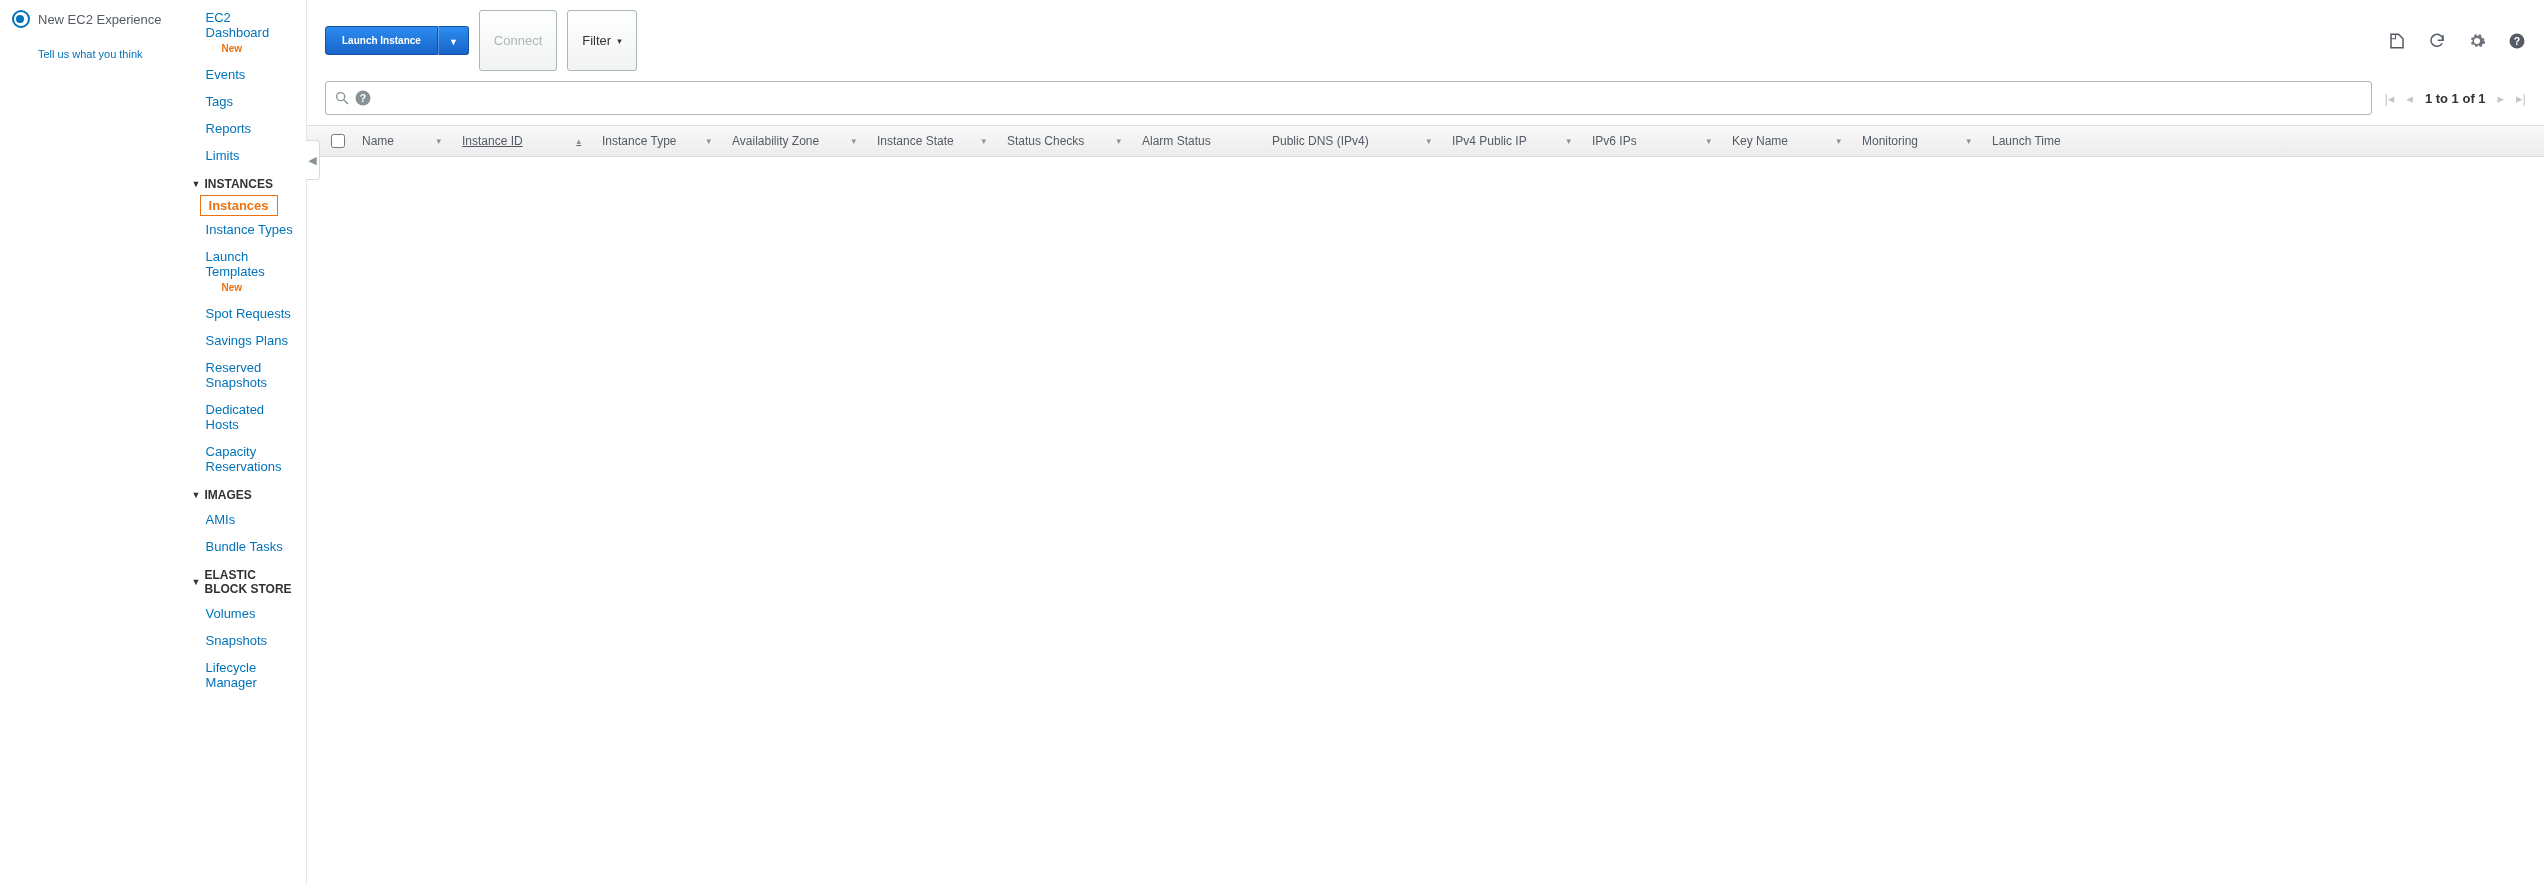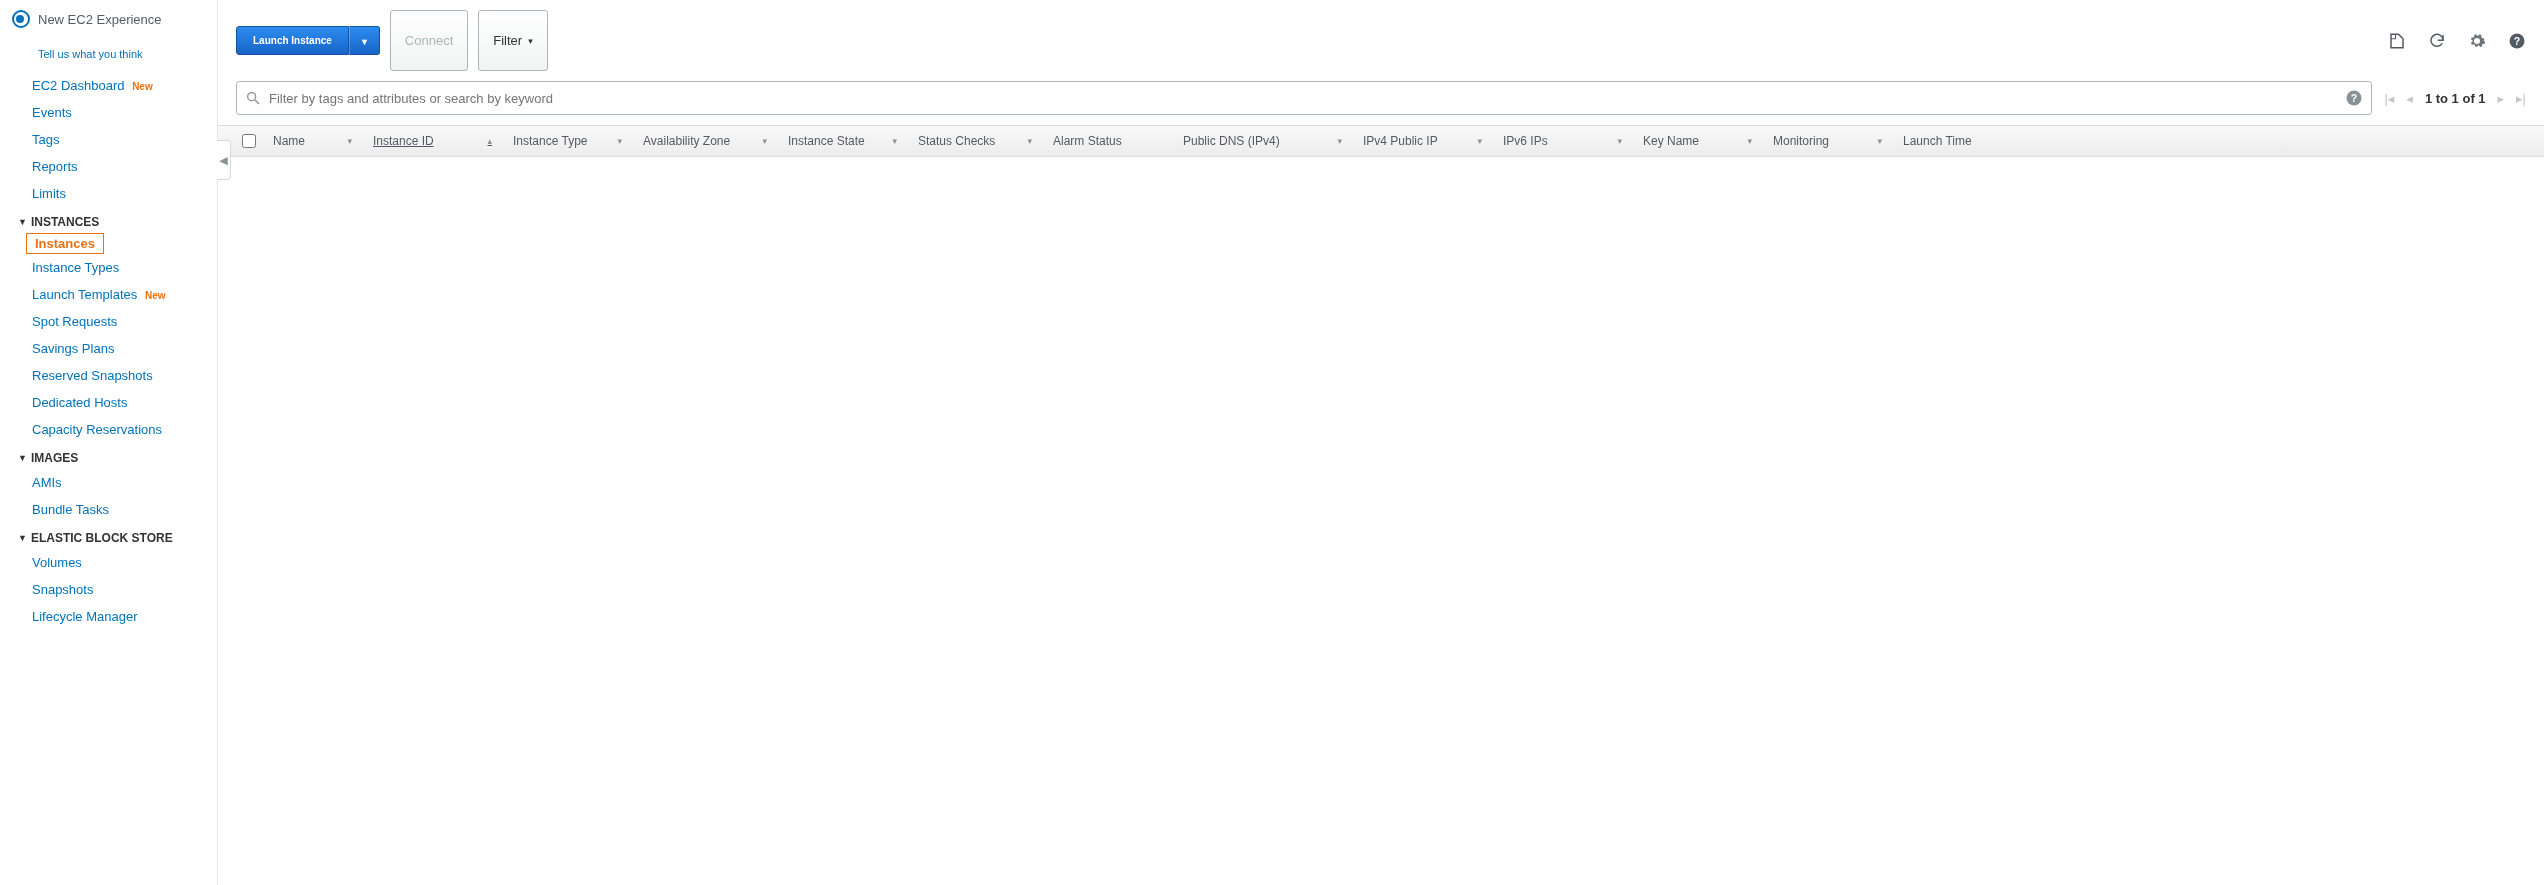--- a/index.html
+++ b/index.html
@@ -1,34 +1,34 @@
 <!DOCTYPE html>
 <html><head>
   <meta charset="utf-8">
   <style>
     * { margin: 0; padding: 0; box-sizing: border-box; }
     body { font-family: "Amazon Ember", "Helvetica Neue", Arial, sans-serif; font-size: 13px; color: #16191f; background: #fff; }
     .app { display: flex; height: 100vh; }
 
     
-    .sidebar { width: 218px; border-right: 1px solid #e6e6e6; position: relative; display: flex; flex-direction: column; }
+    .sidebar { width: 307px; border-right: 1px solid #e6e6e6; position: relative; display: flex; }
     .experience-toggle { padding: 10px 12px 8px 12px; }
     .toggle-row { display: flex; align-items: center; gap: 8px; }
     .toggle-switch { width: 18px; height: 18px; border: 2px solid #0073bb; border-radius: 50%; position: relative; flex-shrink:0; display:flex; align-items:center; justify-content:flex-start;}
     .toggle-switch::after{content:""; width:8px; height:8px; background:#0073bb; border-radius:50%; margin-left:2px;}
     .exp-title { color: #545b64; font-size: 13px; }
     .exp-sub { color: #0073bb; font-size: 11px; margin-left: 26px; cursor: pointer; margin-top:20px;}
 
     .nav-scroll { overflow-y: auto; flex: 1; padding: 4px 0 12px 0; position:relative; }
     .nav-scroll::-webkit-scrollbar{width:10px;}
     .nav-scroll::-webkit-scrollbar-track{background:#f1f1f1;}
     .nav-scroll::-webkit-scrollbar-thumb{background:#c1c1c1; border-radius:2px;}
     .nav-item { padding: 6px 12px 6px 32px; color: #0073bb; cursor: pointer; font-size:13px; }
     .nav-item.dash { padding-left: 32px; }
-    .nav-item .new { color: #ec7211; font-size: 10px; font-weight: bold; margin-left: 4px; }
+    .nav-item .new { color: #ec7211; font-size: 10px; font-weight: bold; margin-left: 16px; }
     .nav-section { padding: 8px 12px 4px 18px; color: #333; font-weight: bold; font-size: 12px; cursor: pointer; display:flex; align-items:center; gap:4px;}
     .nav-section .caret{font-size:9px;}
     .nav-item.selected { border: 1px solid #ec7211; color: #ec7211; font-weight: bold; display:inline-block; margin-left:26px; padding:2px 8px; }
 
     .collapse-handle { position: absolute; right: -14px; top: 140px; width: 14px; height: 40px; background: #fff; border:1px solid #d5dbdb; border-left:none; border-radius: 0 4px 4px 0; display:flex; align-items:center; justify-content:center; cursor:pointer; color:#879196; font-size:11px;}
 
     
     .main { flex: 1; display: flex; flex-direction: column; min-width:0; }
     .toolbar { display: flex; align-items: center; padding: 10px 18px; gap: 10px; }
     .btn { border: 1px solid #aab7b8; background: linear-gradient(#fff,#f2f3f3); color:#333; border-radius: 3px; padding: 22px 14px; font-size: 13px; cursor: pointer; display:flex; align-items:center; gap:6px;}
@@ -170,21 +170,20 @@
         </span>
       </div>
     </div>
 
     <div class="filterbar">
       <div class="search-wrap">
         <svg class="search-ic" viewBox="0 0 24 24" fill="none" stroke="currentColor" stroke-width="2">
             <circle cx="10" cy="10" r="6"></circle>
             <line x1="15" y1="15" x2="21" y2="21"></line>
           </svg>
-        <input type="text" placeholder="Filter by tags and attributes or search by keyword" style="">
         <svg class="help-ic" viewBox="0 0 24 24" fill="#879196">
             <circle cx="12" cy="12" r="10"></circle>
             <text x="12" y="17" text-anchor="middle" font-size="14" fill="#fff" font-family="Arial" font-weight="bold">?</text>
           </svg>
       </div>
       <div class="pager">
         <span class="pg-btn">|◂</span>
         <span class="pg-btn">◂</span>
         <span class="pg-text">1 to 1 of 1</span>
         <span class="pg-btn">▸</span>

